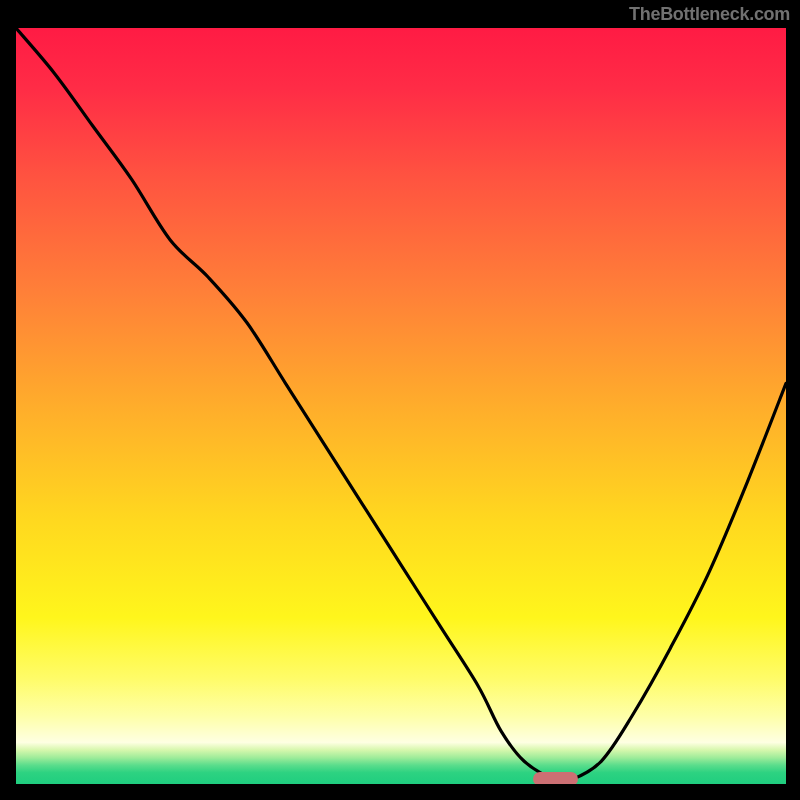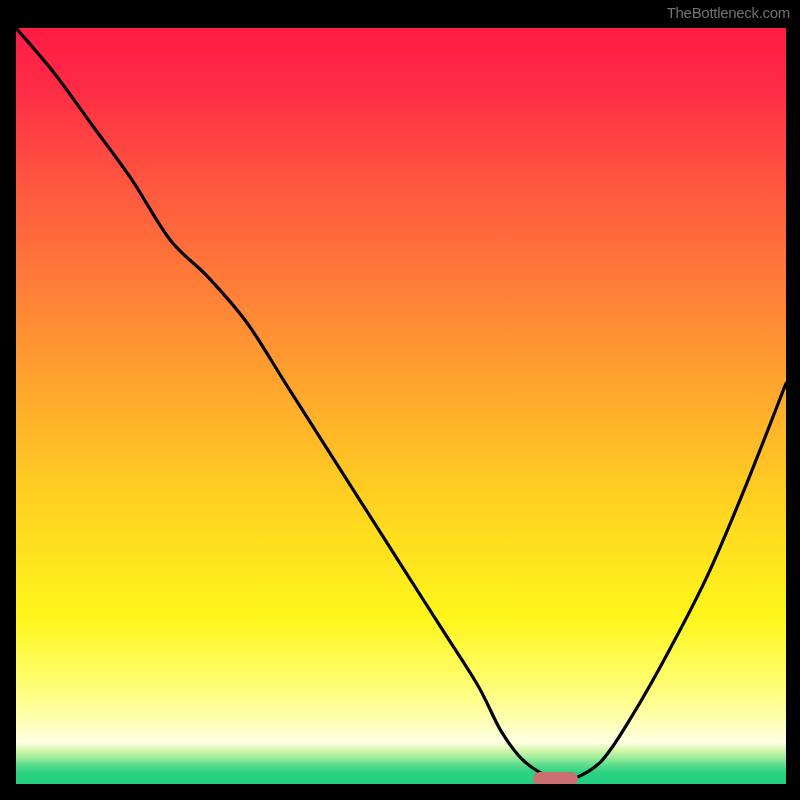--- a/index.html
+++ b/index.html
@@ -14,22 +14,22 @@
     position: relative;
     width: 800px;
     height: 800px;
     background: #000;
   }
   .watermark {
     position: absolute;
     top: 4px;
     right: 10px;
     font-family: Arial, Helvetica, sans-serif;
-    font-size: 15px;
-    font-weight: normal;
+    font-size: 18px;
+    font-weight: bold;
     color: #717171;
     letter-spacing: -0.3px;
     z-index: 20;
   }
   .plot-area {
     position: absolute;
     left: 16px;
     top: 28px;
     width: 770px;
     height: 756px;

